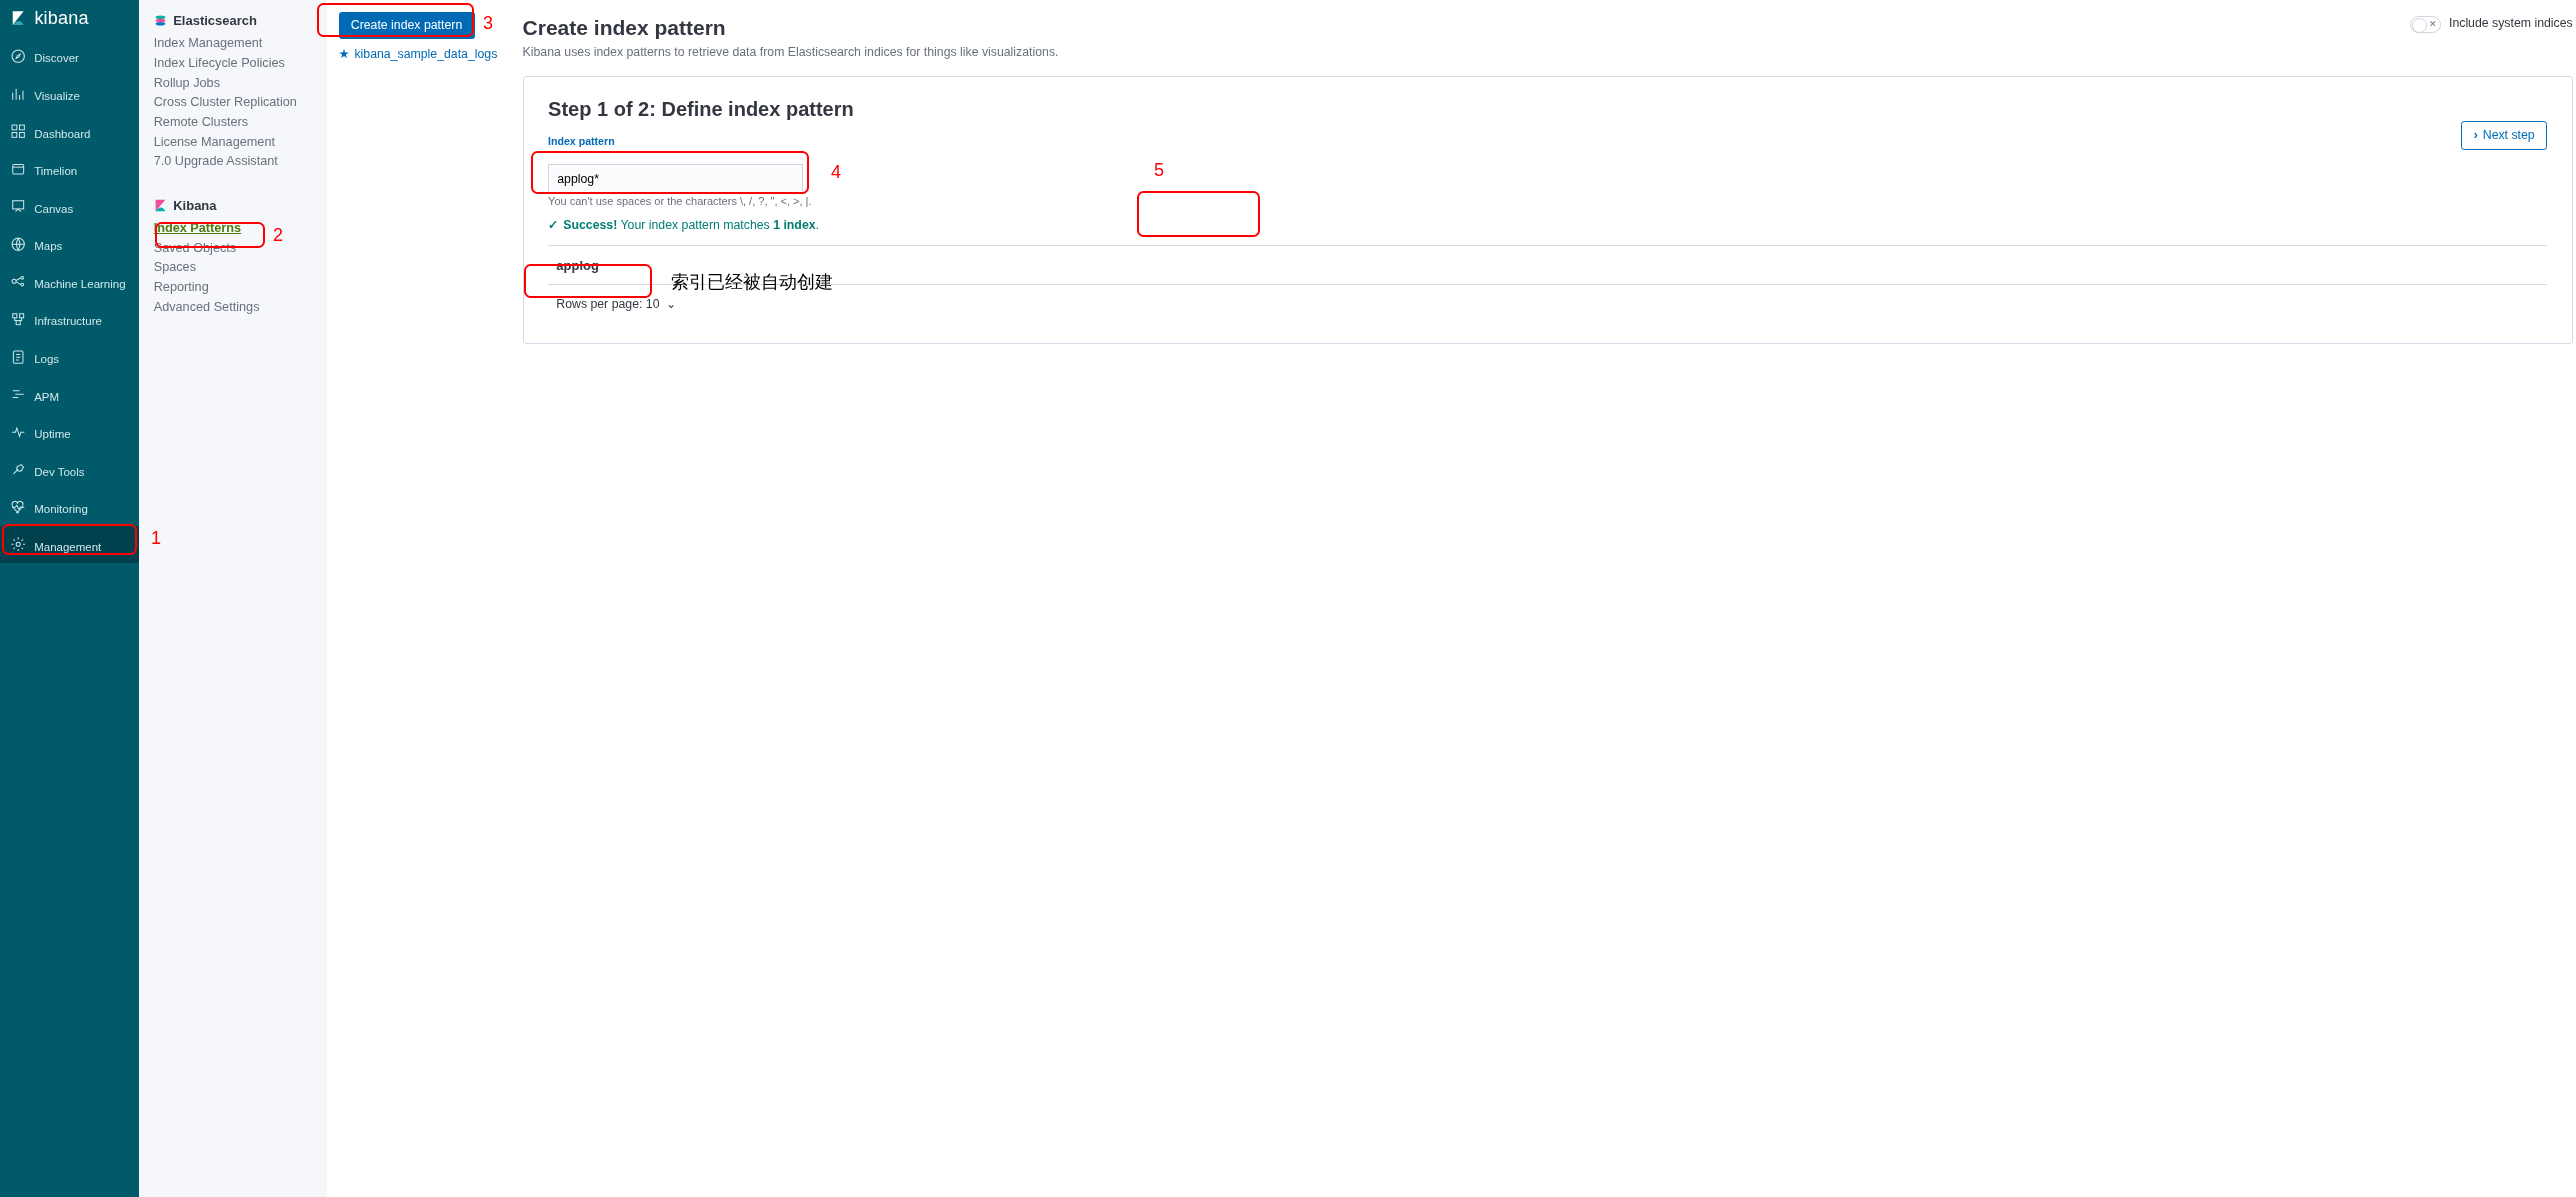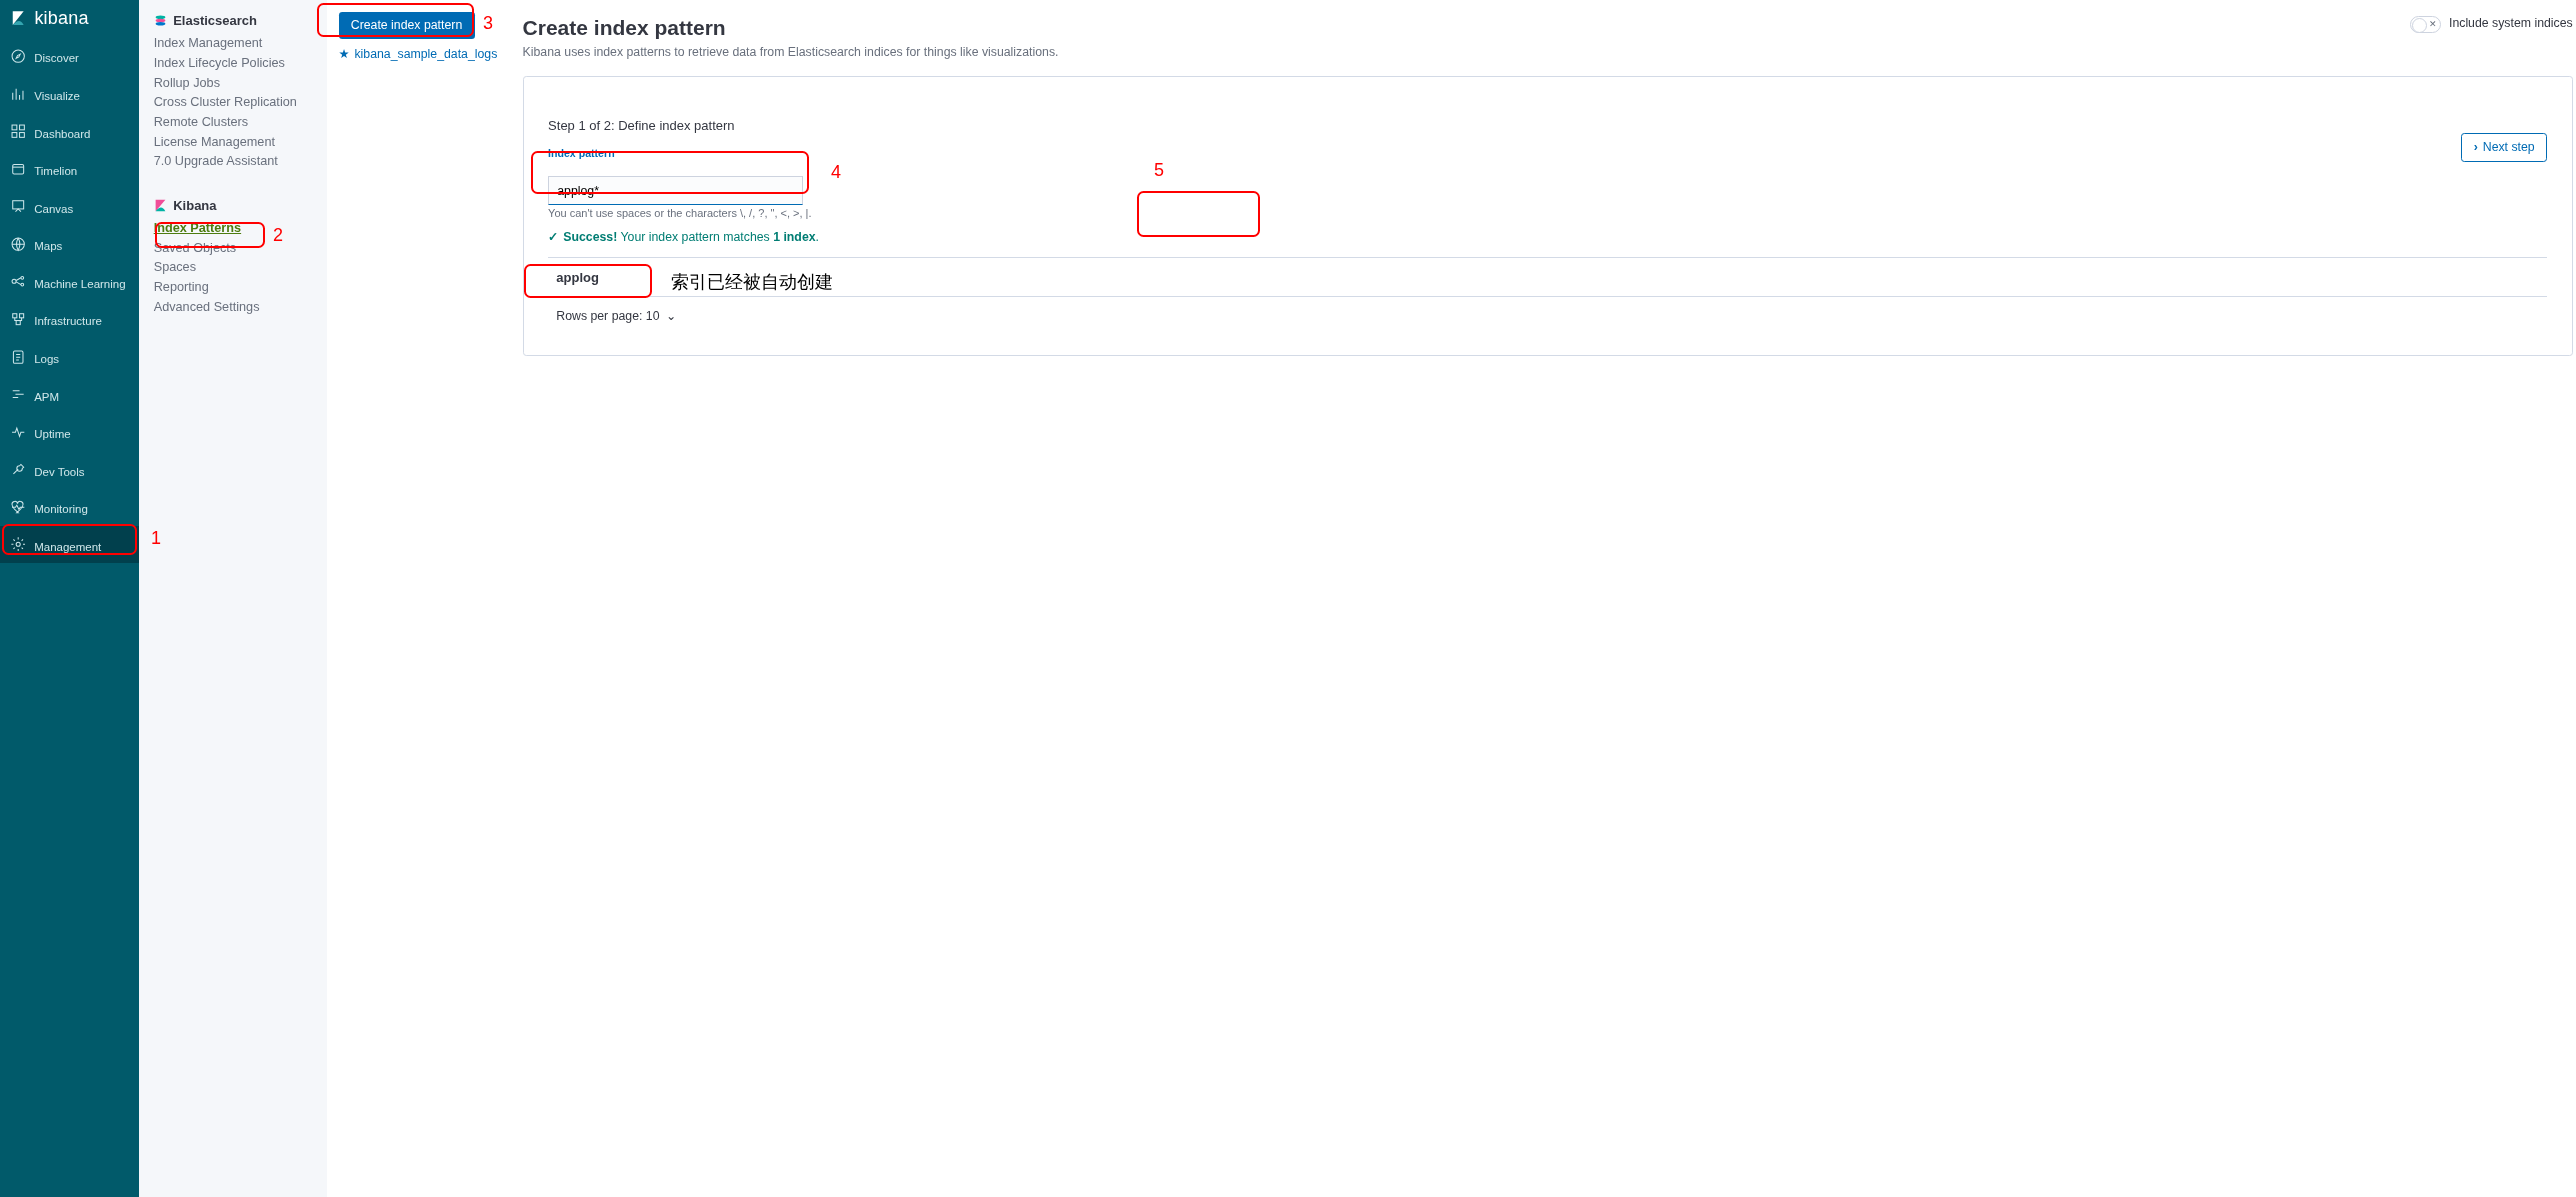--- a/index.html
+++ b/index.html
@@ -34,21 +34,21 @@
     .content { flex: 1; padding: 16.4px 0 16.4px 19.6px; overflow-x: hidden; position: relative; }
     .title-row { display:flex; justify-content:space-between; align-items:flex-start; padding-right: 3.3px; }
     .page-title { font-size: 21px; font-weight: 700; }
     .subtitle { font-size: 12.3px; color: #69707d; margin-top: 4.9px; }
     .include-toggle { display:flex; align-items:flex-start; gap:8.2px; font-size:12.3px; color:#343741; }
     .switch { width:31px; height:16.4px; border:0.8px solid #cdd3df; border-radius:16.4px; position:relative; background:#fff; }
     .switch::after { content:"✕"; font-size:9px; position:absolute; right:3.3px; top:1.6px; color:#69707d; }
     .switch::before { content:""; position:absolute; width:13px; height:13px; border-radius:50%; background:#fff; border:0.8px solid #cdd3df; top:0.8px; left:0.8px; }
     
     .panel { border:0.8px solid #d3dae6; border-radius:3.3px; margin-top:16.4px; padding:21px 24.5px; margin-right:3.3px; }
-    .step-title { font-size:13px; font-weight:400;margin-top:20px; }
+    .step-title { font-size:20px; font-weight:700; }
     .field-label { margin-top:14.7px; font-size:10.6px; font-weight:600; color:#006bb4; }
     .text-input { margin-top:17px; width:255px; padding:6.5px 8.2px; font-size:12.3px; border:0.8px solid #cdd3df; border-bottom:1.6px solid #006bb4; background:#fbfcfd; outline:none; }
     .hint { margin-top:8.2px; font-size:11px; color:#69707d; }
     .success { margin-top:11.5px; color:#017d73; font-size:12.3px; display:flex; align-items:center; gap:4.9px; }
     .success .tick { font-weight:bold; }
     .success-msg-rest { color:#017d73; }
     .panel-footer { display:flex; justify-content:flex-end; }
     .next-btn { border:0.8px solid #006bb4; color:#006bb4; background:#fff; padding:6.5px 11.5px; font-size:12.3px; border-radius:3.3px; cursor:pointer; display:flex; align-items:center; gap:4.9px; }
     .chev { font-weight:bold; }
     

